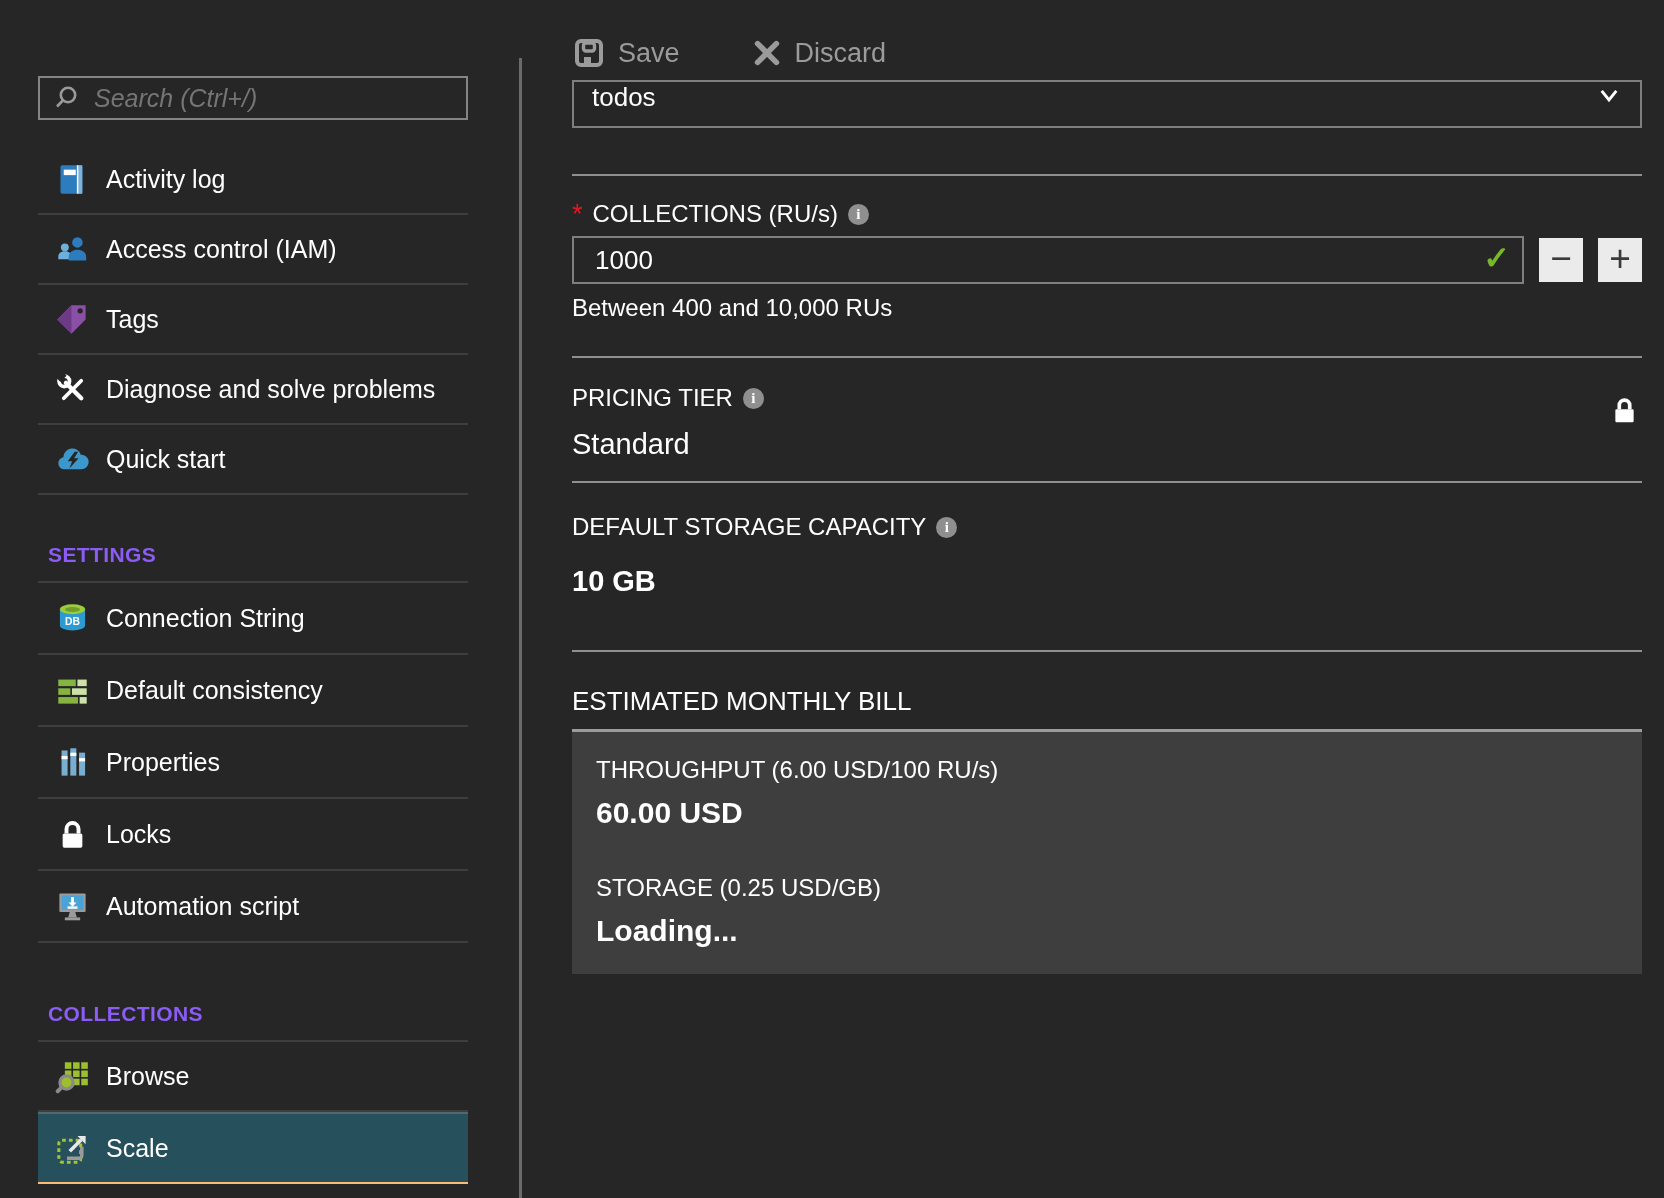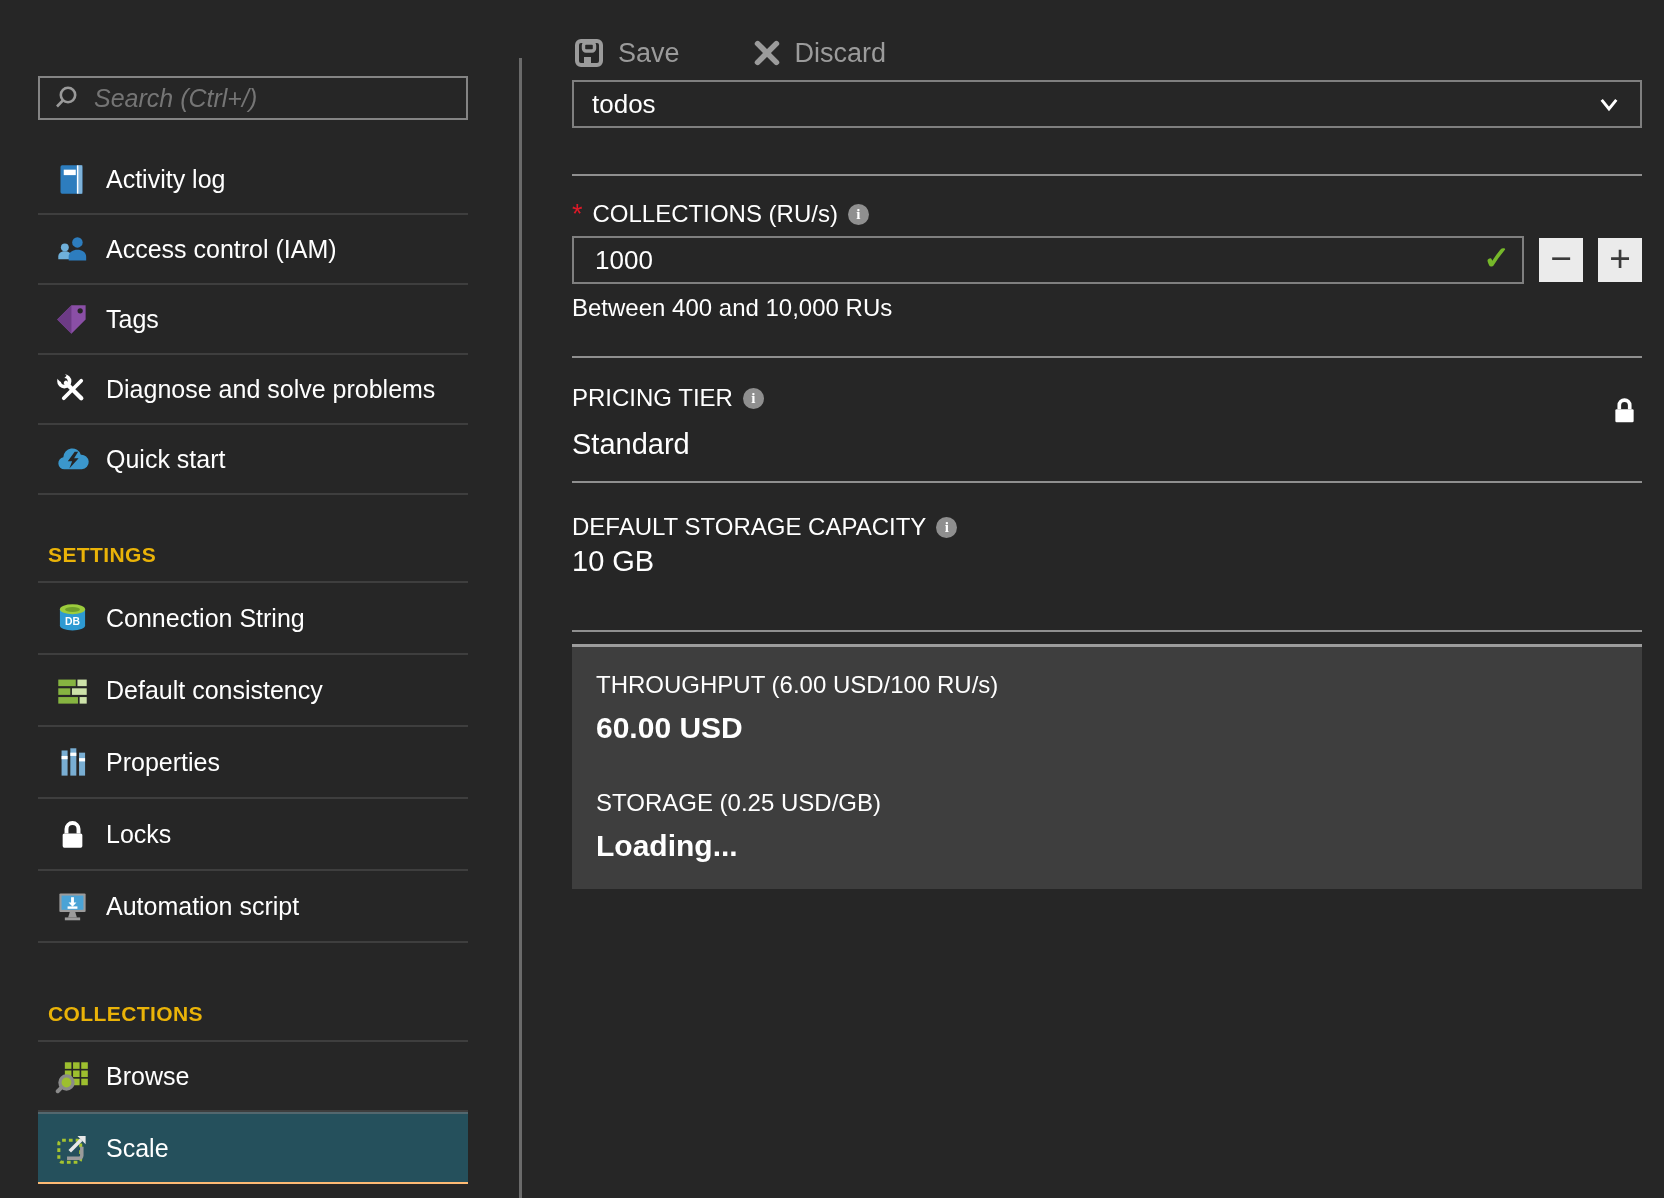--- a/index.html
+++ b/index.html
@@ -38,30 +38,30 @@
     height:70px; display:flex; align-items:center; padding-left:17px; gap:16px;
     border-bottom:2px solid #3e3e3e; font-size:25px; color:#fff; cursor:pointer;
   }
   .nav-row .icon { width:35px; height:35px; flex:none; }
   .nav-row.selected {
     background:#25505c; border-top:2px solid #53676e; border-bottom:2px solid #fdba74;
     height:72px;
   }
   .nav-header {
     padding:48px 0 14px 10px; font-size:21px; font-weight:bold;
-    border-bottom:2px solid #3e3e3e; letter-spacing:.4px; color:#eab308;
+    border-bottom:2px solid #3e3e3e; letter-spacing:.4px; color:#8b5cf6;
   }
   .nav-header.tall { padding-top:59px; }
   .nav-row.h72 { height:72px; }
 
   
   .content { position:absolute; left:572px; top:58px; width:1070px; }
   .select-box {
     margin-top:22px; height:48px; border:2px solid #7f7f7f; background:#262626;
-    display:flex; align-items:center; justify-content:space-between;
+    display:flex; align-items:flex-start; justify-content:space-between;
     padding:0 18px; font-size:26px; cursor:pointer;gap:9px;
   }
   .sep { border-top:2px solid #8f8f8f; height:0; }
   .sep.s1 { margin-top:46px; }
   .sep.s2 { margin-top:34px; }
   .sep.s3 { margin-top:20px; }
   .sep.s4 { margin-top:52px; }
 
   .label-row { display:flex; align-items:center; gap:10px; font-size:24px; }
   .label-row.first { margin-top:24px; }
@@ -88,21 +88,21 @@
     font-size:37px; line-height:1; display:flex; align-items:center; justify-content:center;
     cursor:pointer; flex:none; font-family:"Liberation Sans",sans-serif; padding-bottom:4px;
   }
   .hint { margin-top:10px; font-size:24px; }
 
   .tier-block { margin-top:26px; position:relative; }
   .tier-value { margin-top:16px; font-size:29px; }
   .lock-right { position:absolute; right:4px; top:12px; }
 
   .cap-block { margin-top:30px; }
-  .cap-value { margin-top:4px; font-size:29px; font-weight:normal; }
+  .cap-value { margin-top:24px; font-size:29px; font-weight:bold; }
 
   .bill-header { margin-top:34px; font-size:26px; }
   .bill-box {
     margin-top:12px; background:#3e3e3e; border-top:3px solid #9c9c9c;
     padding:24px 24px 26px 24px;
   }
   .bill-label { font-size:24px; }
   .bill-value { margin-top:12px; font-size:30px; font-weight:bold; }
   .bill-item + .bill-item { margin-top:44px; }
 </style>
@@ -365,20 +365,21 @@
   <div class="cap-block">
     <div class="label-row">
       <span>DEFAULT STORAGE CAPACITY</span>
       <span class="info-dot">i</span>
     </div>
     <div class="cap-value">10 GB</div>
   </div>
 
   <div class="sep s4"></div>
 
+  <div class="bill-header">ESTIMATED MONTHLY BILL</div>
 
   <div class="bill-box">
     <div class="bill-item">
       <div class="bill-label">THROUGHPUT (6.00 USD/100 RU/s)</div>
       <div class="bill-value">60.00 USD</div>
     </div>
     <div class="bill-item">
       <div class="bill-label">STORAGE (0.25 USD/GB)</div>
       <div class="bill-value">Loading...</div>
     </div>

